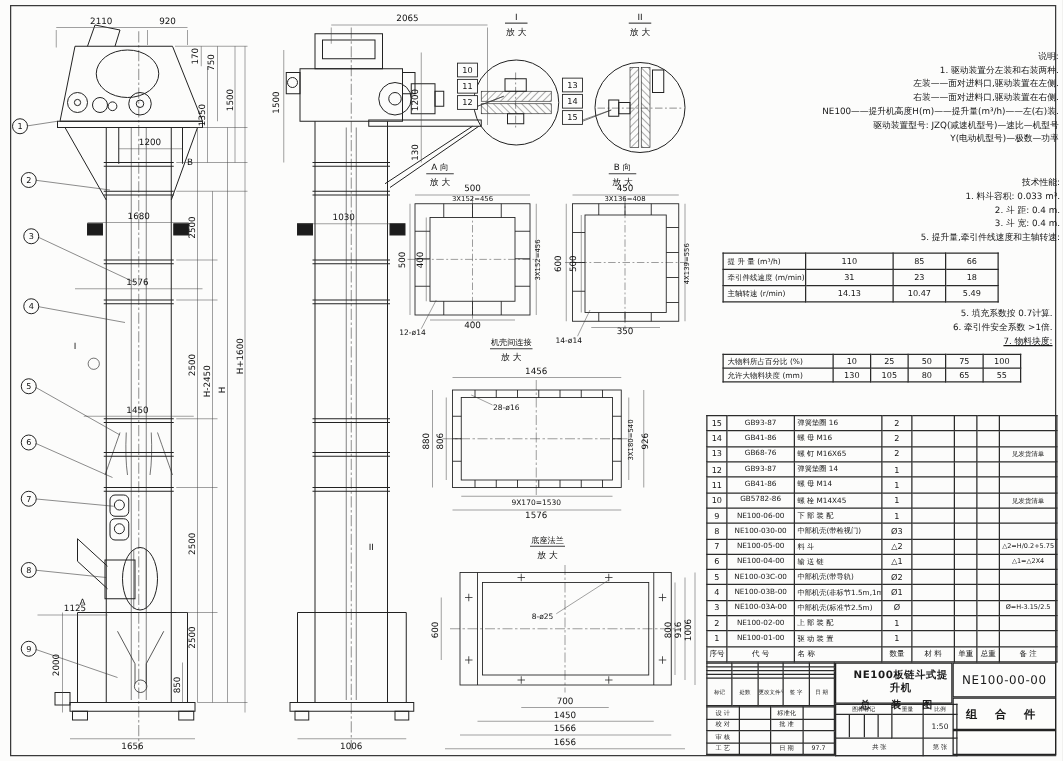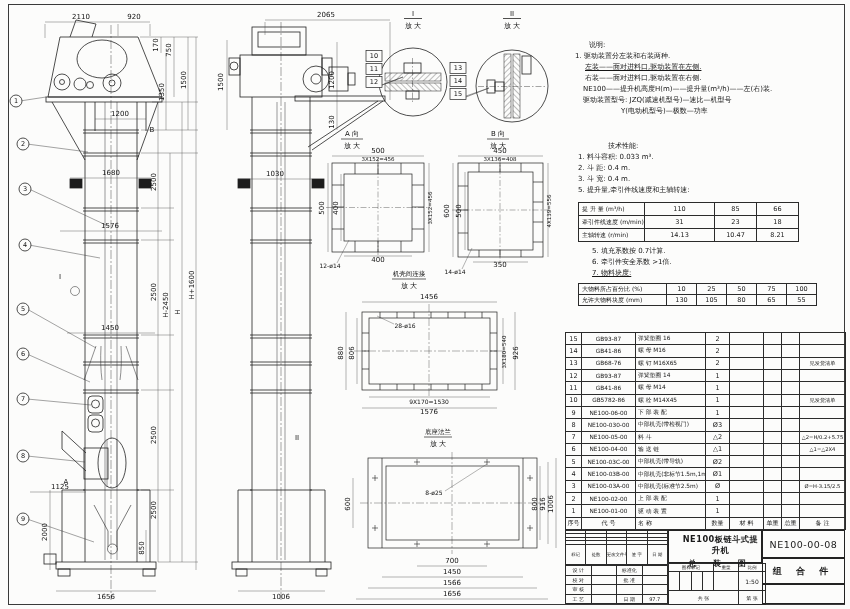--- a/index.html
+++ b/index.html
@@ -1,21 +1,21 @@
 <!DOCTYPE html>
 <html><head>
 <meta charset="utf-8">
 <style>
   html,body{margin:0;padding:0;background:#e9e9e6;font-family:"DejaVu Sans",sans-serif;}
   #sheet{position:relative;width:850px;height:609px;background:#fcfcfb;overflow:hidden;color:#1a1a1a;}
   #frame{position:absolute;left:8px;top:4px;width:835px;height:599px;border:1.2px solid #3a3a3a;pointer-events:none;}
   .abs{position:absolute;}
   svg text{font-family:"DejaVu Sans",sans-serif;fill:#111;}
   .txtblock{font-size:7px;line-height:11px;color:#161616;}
-  .txtblock .nline{white-space:nowrap;}
+  .txtblock .nline{white-space:nowrap;text-align:right;}
   table{border-collapse:collapse;table-layout:fixed;}
   .dtable td{border:0.8px solid #2b2b2b;text-align:center;font-size:6.5px;padding:0;white-space:nowrap;overflow:hidden;color:#161616;}
   #tech1{width:220px;height:40px;border-radius:17px;} #tech1 td:first-child{text-align:left;padding-left:3px;font-size:6px;}
   #tech2{width:238px;height:23px;} #tech2 td:first-child{text-align:left;padding-left:3px;font-size:6px;}
   #parts{width:280px;height:198px;}
   #parts td{font-size:6.5px;}
   #parts td:nth-child(2){font-size:5.8px;}
   #parts td:nth-child(3){text-align:left;padding-left:2px;font-size:5.8px;letter-spacing:0;}
   #parts td:nth-child(8){font-size:5.2px;}
   #parts tr.hdr td{font-size:6px;}
@@ -465,21 +465,21 @@
         <text x="452" y="563" font-size="7" text-anchor="middle">700</text>
         <text x="452" y="574" font-size="7" text-anchor="middle">1450</text>
         <text x="452" y="585" font-size="7" text-anchor="middle">1566</text>
         <text x="452" y="596" font-size="7" text-anchor="middle">1656</text>
       </g>
   </svg>
 
   <div id="notes" class="abs txtblock" style="left:575px;top:40px;width:272px">
     <div class="nline" style="padding-left:14px">说明:</div>
   <div class="nline" style="padding-left: 0px;">1. 驱动装置分左装和右装两种.</div>
-      <div class="nline" style="padding-left: 10px; text-decoration: underline;">左装——面对进料口,驱动装置在左侧.</div>
+      <div class="nline" style="padding-left: 10px;">左装——面对进料口,驱动装置在左侧.</div>
       <div class="nline" style="padding-left: 10px;">右装——面对进料口,驱动装置在右侧.</div>
       <div class="nline" style="padding-left: 8px;">NE100——提升机高度H(m)——提升量(m³/h)——左(右)装.</div>
       <div class="nline" style="padding-left: 8px;">驱动装置型号: JZQ(减速机型号)—速比—机型号</div>
       <div class="nline" style="padding-left: 46px;">Y(电动机型号)—极数—功率</div>
     </div>
 
   <div id="techhead" class="abs txtblock" style="left:578px;top:141px;width:270px">
     <div class="nline" style="padding-left:30px">技术性能:</div>
   <div class="nline" style="padding-left: 0px;">1. 料斗容积: 0.033 m³.</div>
       <div class="nline" style="padding-left: 0px;">2. 斗  距: 0.4 m.</div>
@@ -504,21 +504,21 @@
         <tr>
           <td>牵引件线速度 (m/min)</td>
           <td>31</td>
           <td>23</td>
           <td>18</td>
         </tr>
         <tr>
           <td>主轴转速  (r/min)</td>
           <td>14.13</td>
           <td>10.47</td>
-          <td>8.21</td>
+          <td>5.49</td>
         </tr>
       </tbody>
   </table>
 
   <div id="midnotes" class="abs txtblock" style="left:592px;top:246px;width:250px">
       <div class="nline" style="padding-left: 0px;">5. 填充系数按 0.7计算.</div>
       <div class="nline" style="padding-left: 0px;">6. 牵引件安全系数 &gt;1倍.</div>
       <div class="nline" style="padding-left: 0px; text-decoration: underline;">7. 物料块度:</div>
     </div>
 
@@ -822,17 +822,17 @@
         </tr>
         <tr style="height:14px">
           <td colspan="2" style="font-size:5px">共  张</td>
           <td style="font-size:5px">第  张</td>
         </tr>
       </tbody>
     </table>
   </div>
 
   <div id="tb-right" class="abs">
-    <div id="dno" class="rbx">NE100-00-08</div>
+    <div id="dno" class="rbx">NE100-00-00</div>
     <div id="ptype" class="rbx">组 合 件</div>
     <div id="rblank" class="rbx"></div>
   </div>
 </div>
 
 </body></html>

